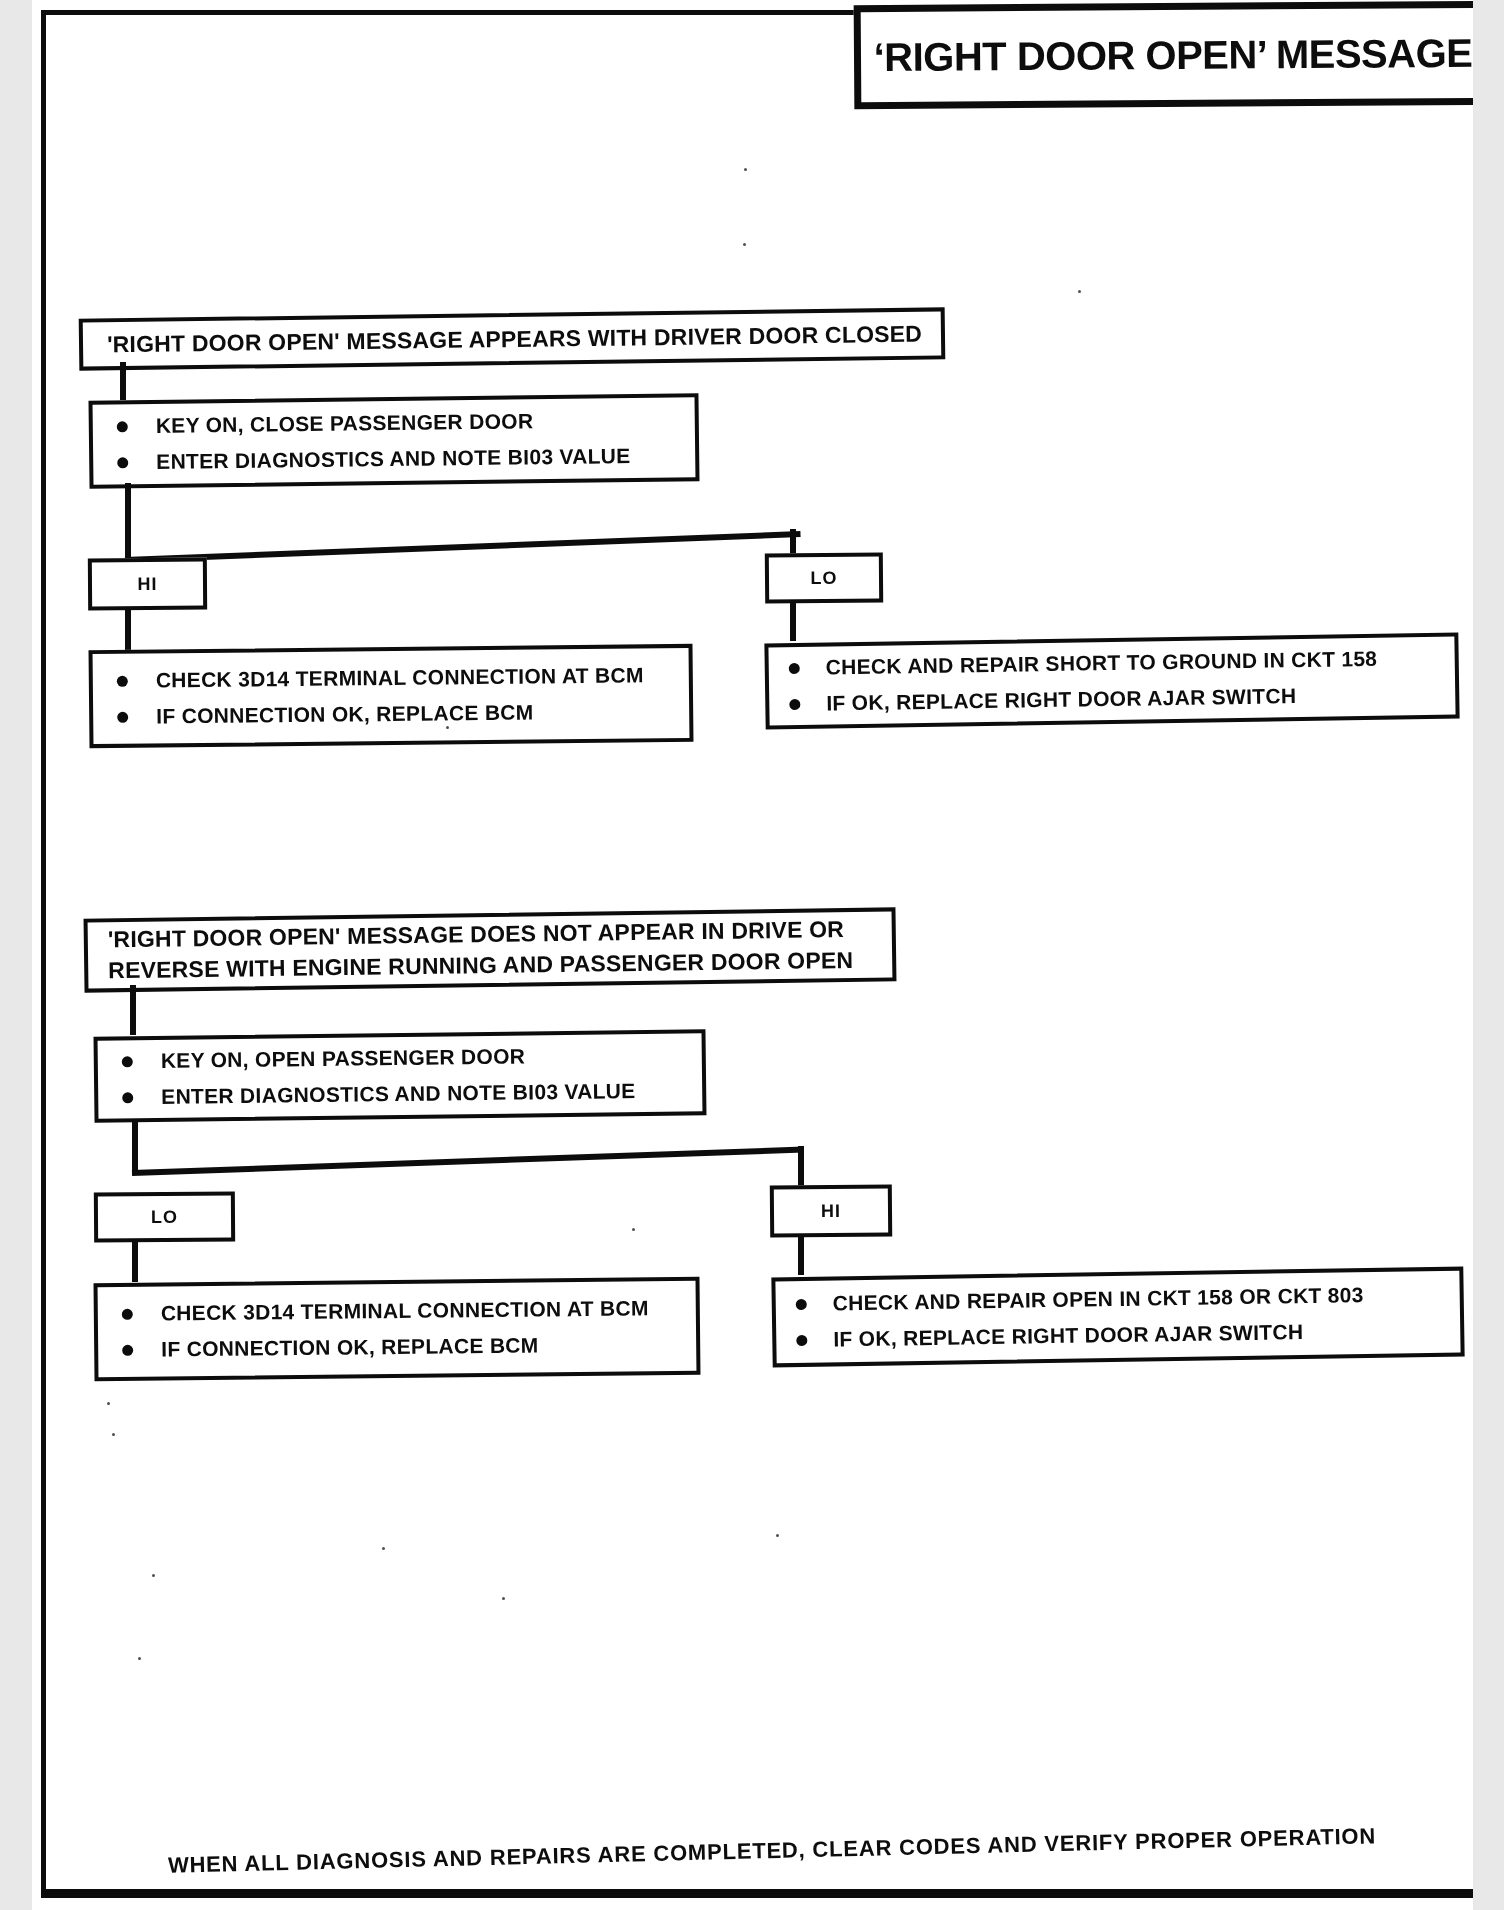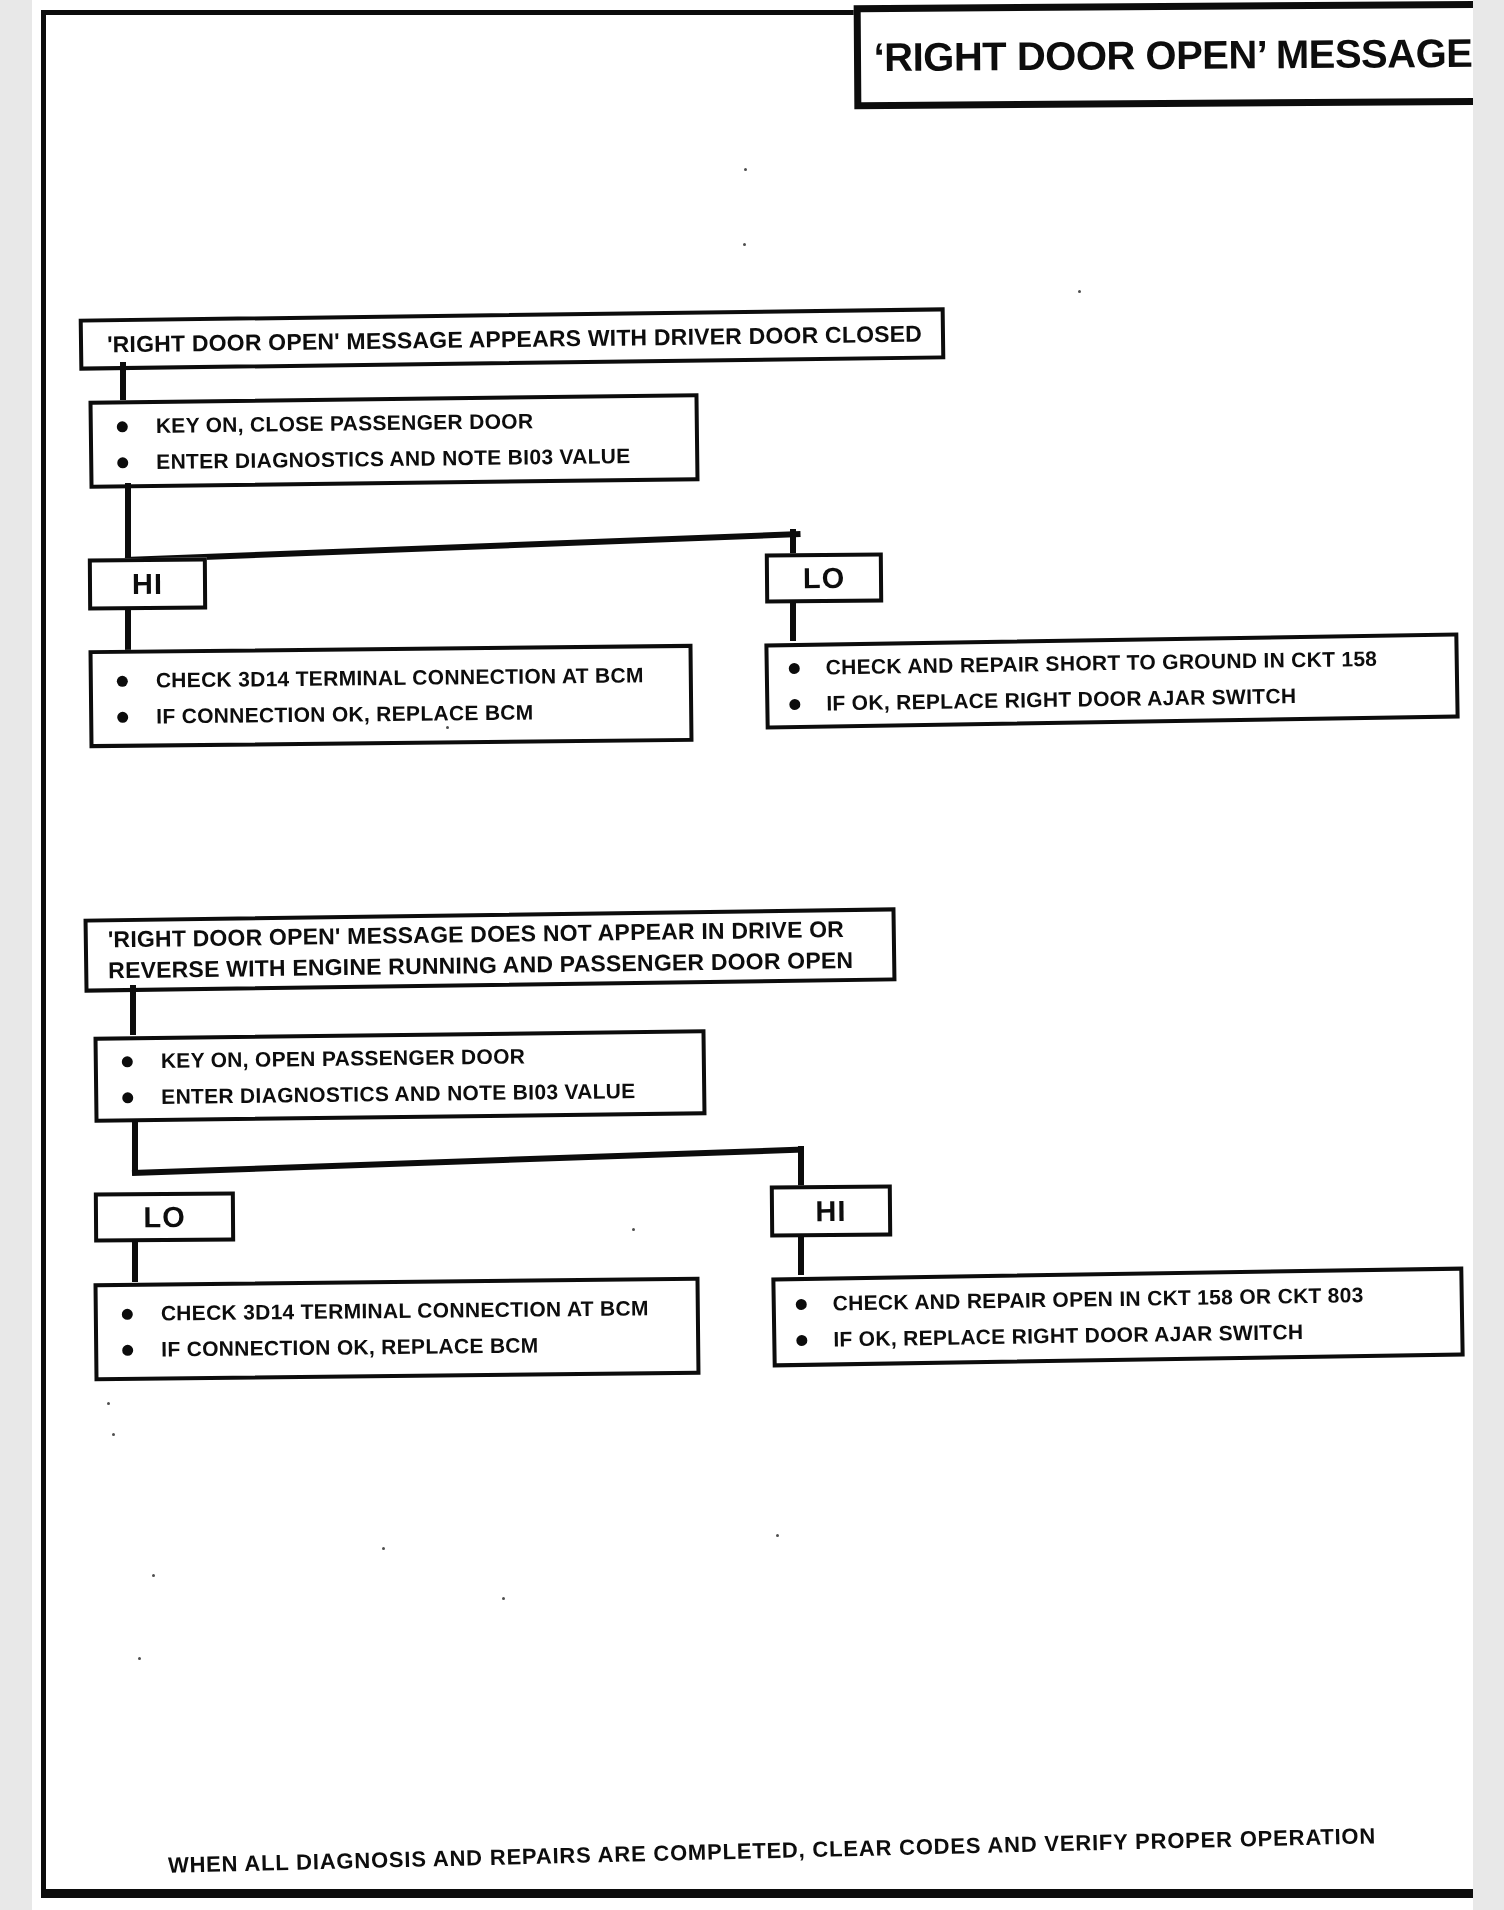--- a/index.html
+++ b/index.html
@@ -25,21 +25,21 @@
   }
   .start-box{display:flex;align-items:center;}
   .start-box .t{font-size:23px;font-weight:700;letter-spacing:0.2px;white-space:nowrap;padding-left:24px;}
   .start-box.two .lines{padding-left:20px;}
   .start-box.two .t{padding-left:0;display:block;line-height:31px;}
   .bullets{display:flex;flex-direction:column;justify-content:center;gap:12px;}
   .brow{display:flex;align-items:center;gap:28px;padding-left:24px;}
   .dot{width:11px;height:11px;border-radius:50%;background:#0c0c0c;flex:0 0 auto;}
   .brow .t{font-size:21px;font-weight:700;letter-spacing:0.3px;white-space:nowrap;}
   .label-box{display:flex;align-items:center;justify-content:center;}
-  .label-box .t{font-size:29px;font-weight:700;letter-spacing:1px;}
+  .label-box .t{font-size:18px;font-weight:700;letter-spacing:1px;}
   .conn{background:#0c0c0c;}
   .footer-text{
     left:110px;top:1838px;width:1260px;text-align:center;
     font-size:22px;font-weight:700;letter-spacing:0.8px;white-space:nowrap;
     transform:rotate(-1.4deg);
   }
   .speck{width:3px;height:3px;background:#222;border-radius:50%;opacity:0.8;}
 </style>
 </head>
 <body>

